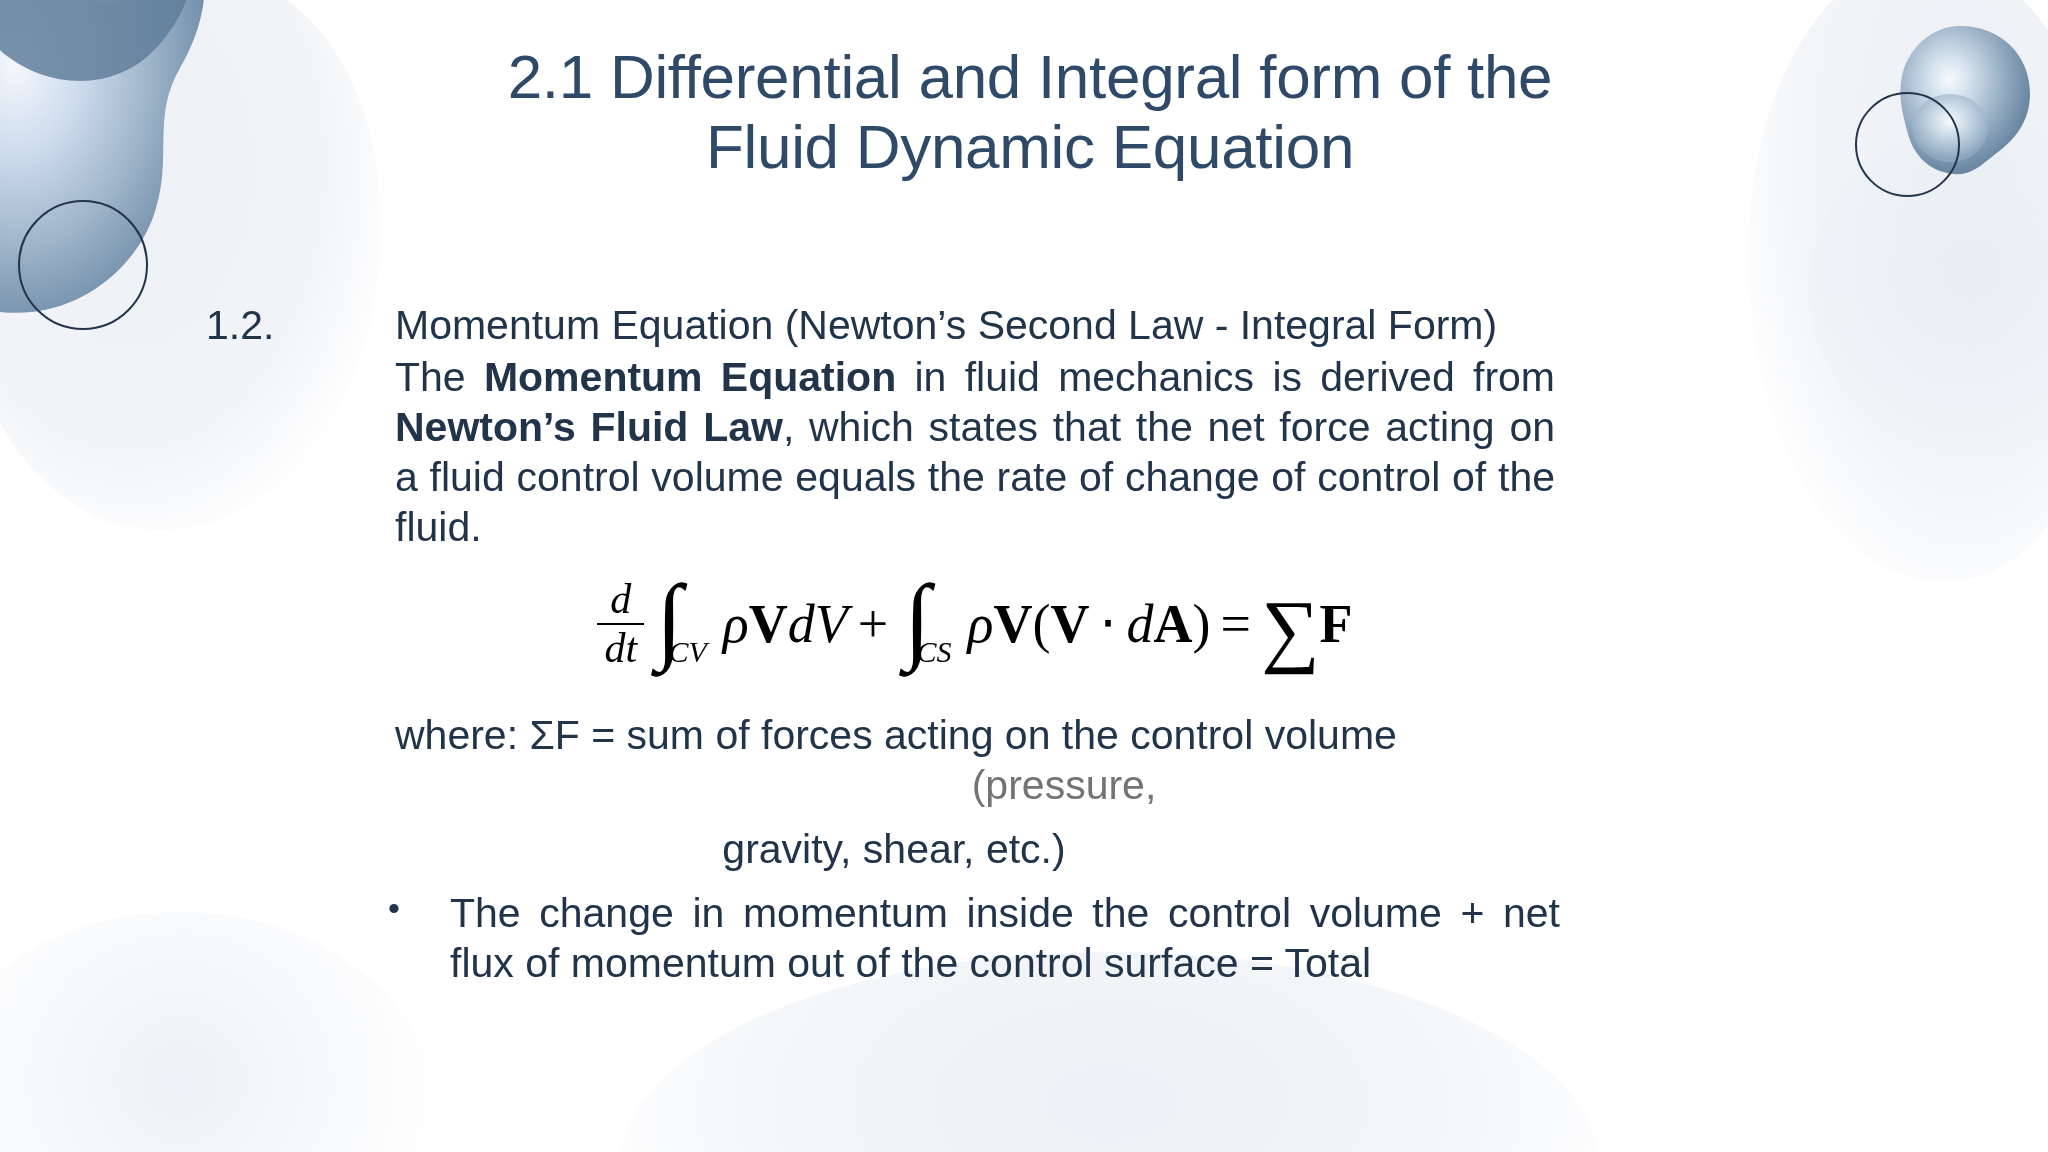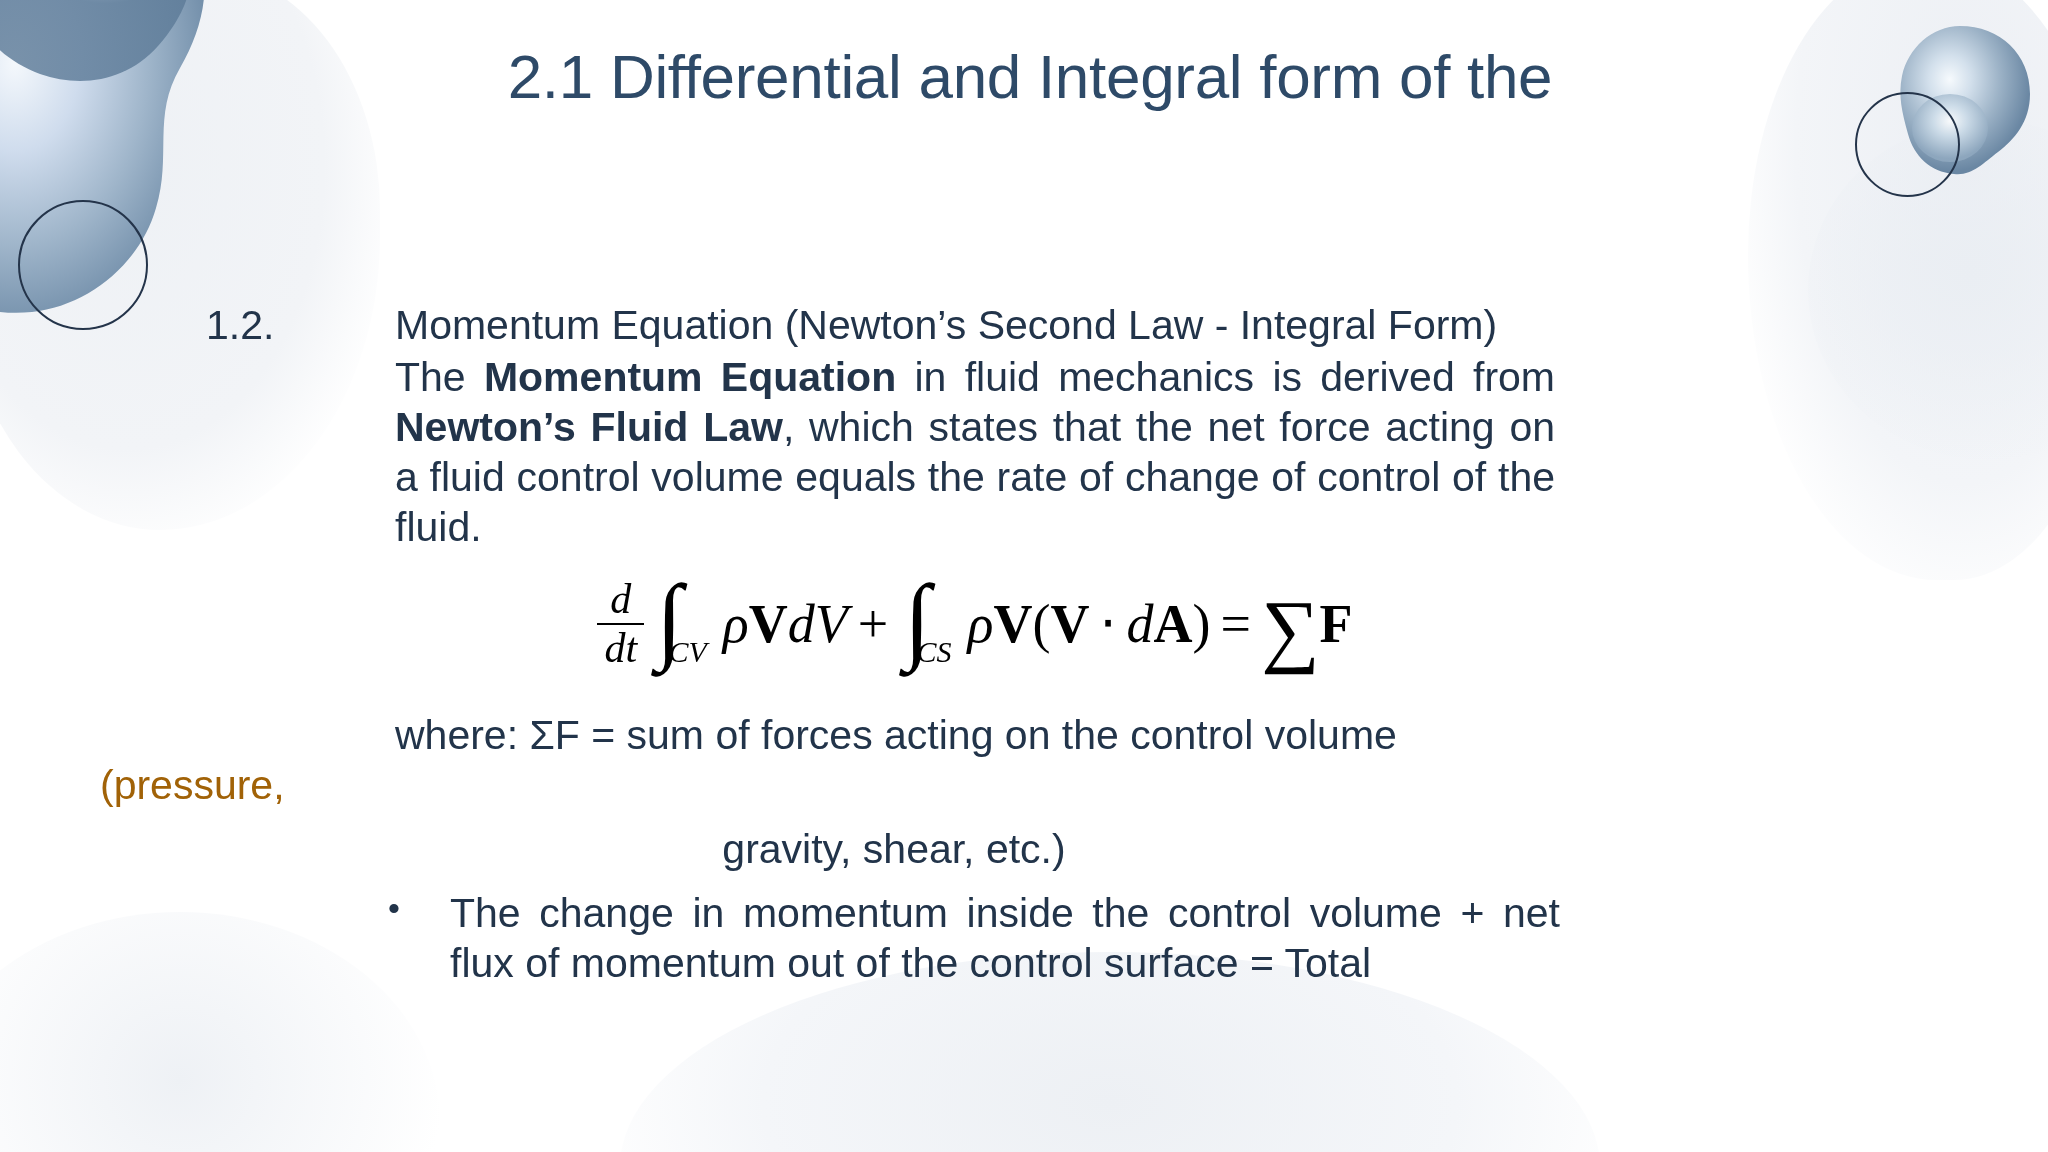--- a/index.html
+++ b/index.html
@@ -158,24 +158,25 @@
   
   .where {
     margin-top:40px;
     margin-left:395px;
     width:1160px;
     font-size:41px;
     line-height:1.22;
     color:#22344a;
   }
   .where-overflow {
-    margin-left:100px;
-    font-size:41px;
-    line-height:1.22;
-    color:#a16207;
+    margin-left:80px;
+    font-size:41px;
+    line-height:1.22;
+    color:#737373;
+    text-align:center;
   }
   .center-line {
     margin-top:14px;
     width:2048px;
     text-align:center;
     font-size:41px;
     line-height:1.22;
     color:#22344a;
     padding-right:260px;
   }
@@ -246,20 +247,21 @@
     <path fill="url(#g2)" d="M72 4 C112 4 142 32 142 72 C142 100 126 118 110 130
       C94 142 84 154 66 152 C42 150 26 134 20 112 C14 90 10 74 14 54 C20 26 44 4 72 4 Z"></path>
     <ellipse fill="url(#g2b)" opacity="0.9" cx="62" cy="106" rx="38" ry="34"></ellipse>
   </svg>
 
   <div class="deco ring ring-tl"></div>
   <div class="deco ring ring-tr"></div>
 
   <div id="title">
     <div>2.1 Differential and Integral form of the</div>
+    <div>Fluid Dynamic Equation</div>
   </div>
 
   <div id="body">
 
     <div class="numline">
       <div class="num">1.2.</div>
 
       <div class="para lead">Momentum Equation (Newton’s Second Law - Integral Form)</div>
 
       <div class="para just"><span>The </span><b>Momentum Equation</b><span> in fluid mechanics is derived from </span><b>Newton’s Fluid Law</b><span>, which states that the net force acting on a fluid control volume equals the rate of change of control of the fluid.</span></div>

